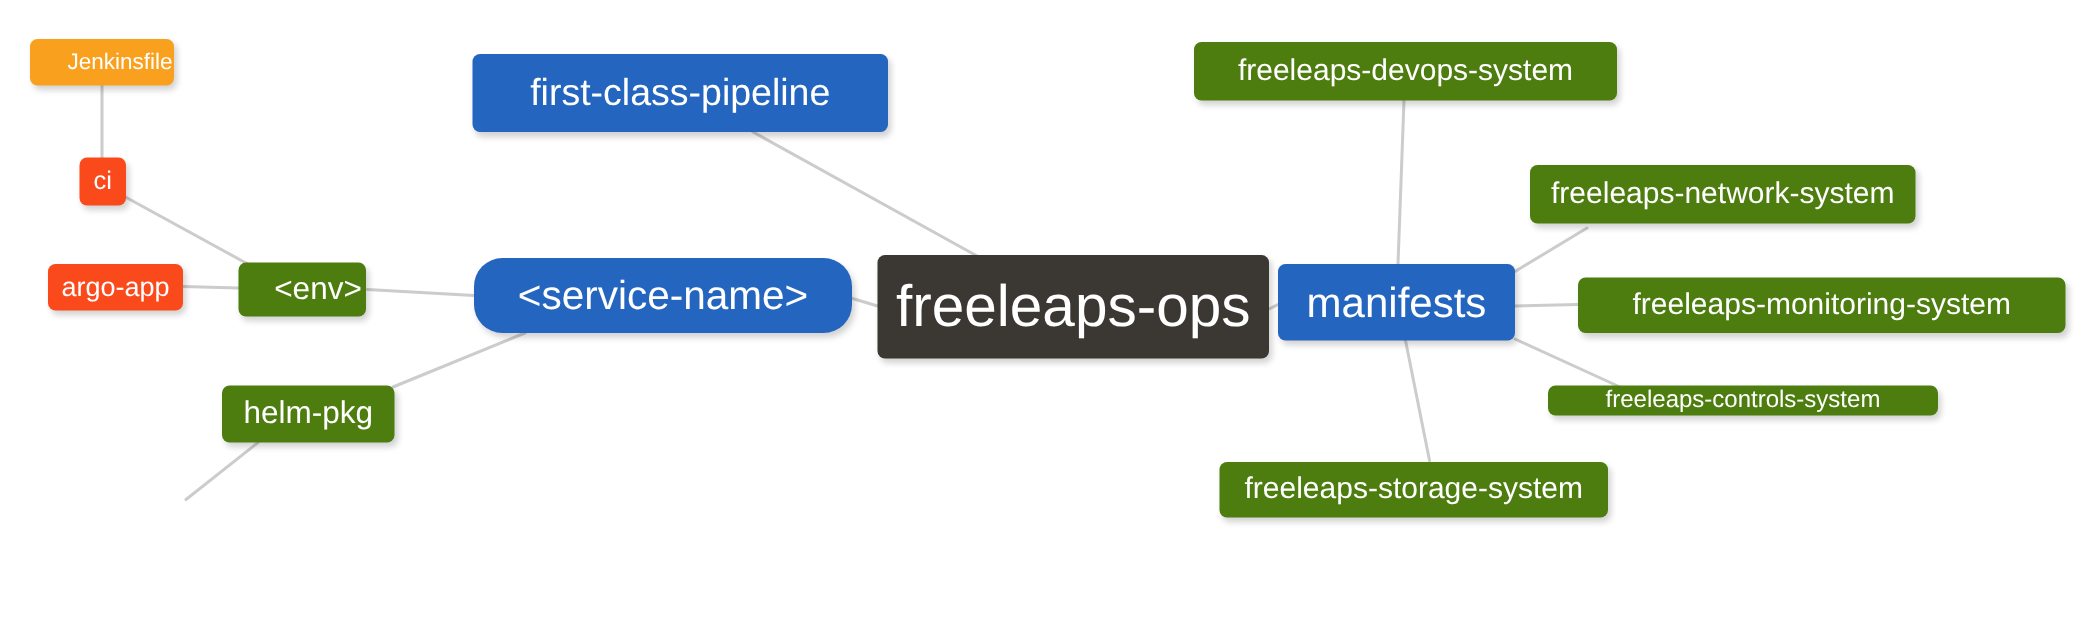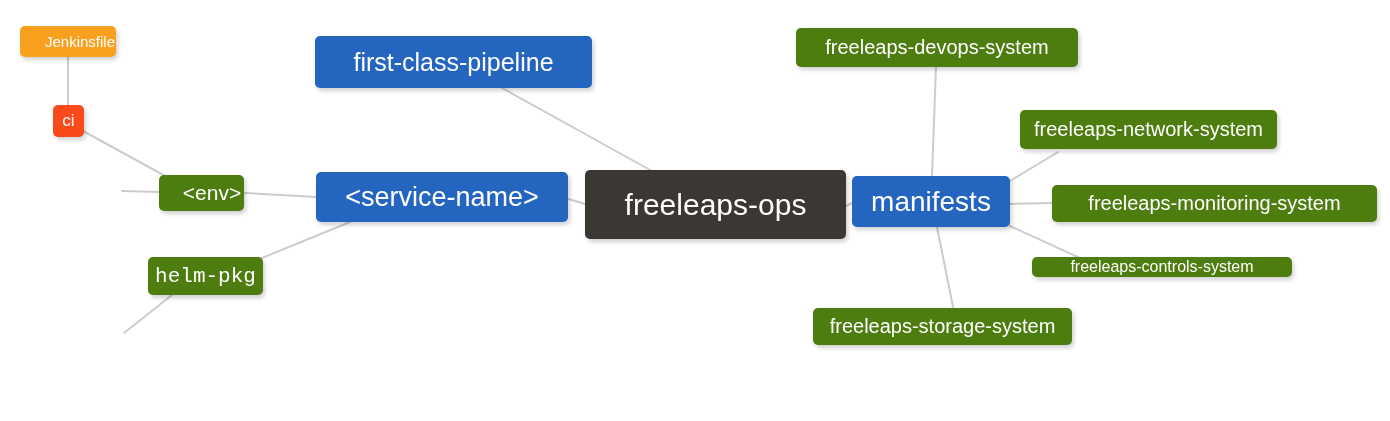--- a/index.html
+++ b/index.html
@@ -46,25 +46,25 @@
   .c-root   { background: #3b3733; }
   .c-blue   { background: #2465bf; }
   .c-green  { background: #4d7c0f; }
   .c-red    { background: #fa4a1b; }
   .c-orange { background: #f9a11e; }
 
   #n-jenkinsfile { left: 20px;   top: 26px;  width: 96px;  height: 31px; font-size: 15px; padding-left: 28px; }
   #n-ci          { left: 53px;   top: 105px; width: 31px;  height: 32px; font-size: 17px; }
   #n-argo        { left: 32px;   top: 176px; width: 90px;  height: 31px; font-size: 18px; }
   #n-env         { left: 159px;  top: 175px; width: 85px;  height: 36px; font-size: 21px; padding-left: 25px; }
-  #n-helm        { left: 148px;  top: 257px; width: 115px; height: 38px; font-size: 21px; font-family: Liberation Mono, monospace; }
+  #n-helm        { left: 148px;  top: 257px; width: 115px; height: 38px; font-size: 21px; }
   #n-values      { left: 8px;    top: 333px; width: 169px; height: 35px; font-size: 18px; }
   #n-fcp         { left: 315px;  top: 36px;  width: 277px; height: 52px; font-size: 25px; }
-  #n-service     { left: 316px;  top: 172px; width: 252px; height: 50px; font-size: 27px; }
-  #n-ops         { left: 585px;  top: 170px; width: 261px; height: 69px; font-size: 30px; }
+  #n-service     { left: 316px;  top: 172px; width: 252px; height: 50px; font-size: 27px; border-radius: 19px; }
+  #n-ops         { left: 585px;  top: 170px; width: 261px; height: 69px; font-size: 39px; }
   #n-manifests   { left: 852px;  top: 176px; width: 158px; height: 51px; font-size: 28px; }
   #n-devops      { left: 796px;  top: 28px;  width: 282px; height: 39px; font-size: 20px; }
   #n-network     { left: 1020px; top: 110px; width: 257px; height: 39px; font-size: 20px; }
   #n-monitoring  { left: 1052px; top: 185px; width: 325px; height: 37px; font-size: 20px; }
   #n-controls    { left: 1032px; top: 257px; width: 260px; height: 20px; font-size: 16px; }
   #n-storage     { left: 813px;  top: 308px; width: 259px; height: 37px; font-size: 20px; text-align: right; }
 </style>
 </head>
 <body>
 
@@ -82,20 +82,21 @@
     <line x1="846" y1="206" x2="852" y2="203"></line>
     <line x1="932" y1="176" x2="936" y2="67"></line>
     <line x1="1010" y1="181" x2="1058" y2="152"></line>
     <line x1="1010" y1="204" x2="1052" y2="203"></line>
     <line x1="1010" y1="226" x2="1080" y2="258"></line>
     <line x1="937" y1="227" x2="953" y2="307"></line>
   </svg>
 
   <div id="n-jenkinsfile" class="node c-orange">Jenkinsfile</div>
   <div id="n-ci" class="node c-red">ci</div>
+  <div id="n-argo" class="node c-red">argo-app</div>
   <div id="n-env" class="node c-green">&lt;env&gt;</div>
   <div id="n-helm" class="node c-green">helm-pkg</div>
   <div id="n-fcp" class="node c-blue">first-class-pipeline</div>
   <div id="n-service" class="node c-blue">&lt;service-name&gt;</div>
   <div id="n-ops" class="node c-root">freeleaps-ops</div>
   <div id="n-manifests" class="node c-blue">manifests</div>
   <div id="n-devops" class="node c-green">freeleaps-devops-system</div>
   <div id="n-network" class="node c-green">freeleaps-network-system</div>
   <div id="n-monitoring" class="node c-green">freeleaps-monitoring-system</div>
   <div id="n-controls" class="node c-green">freeleaps-controls-system</div>

